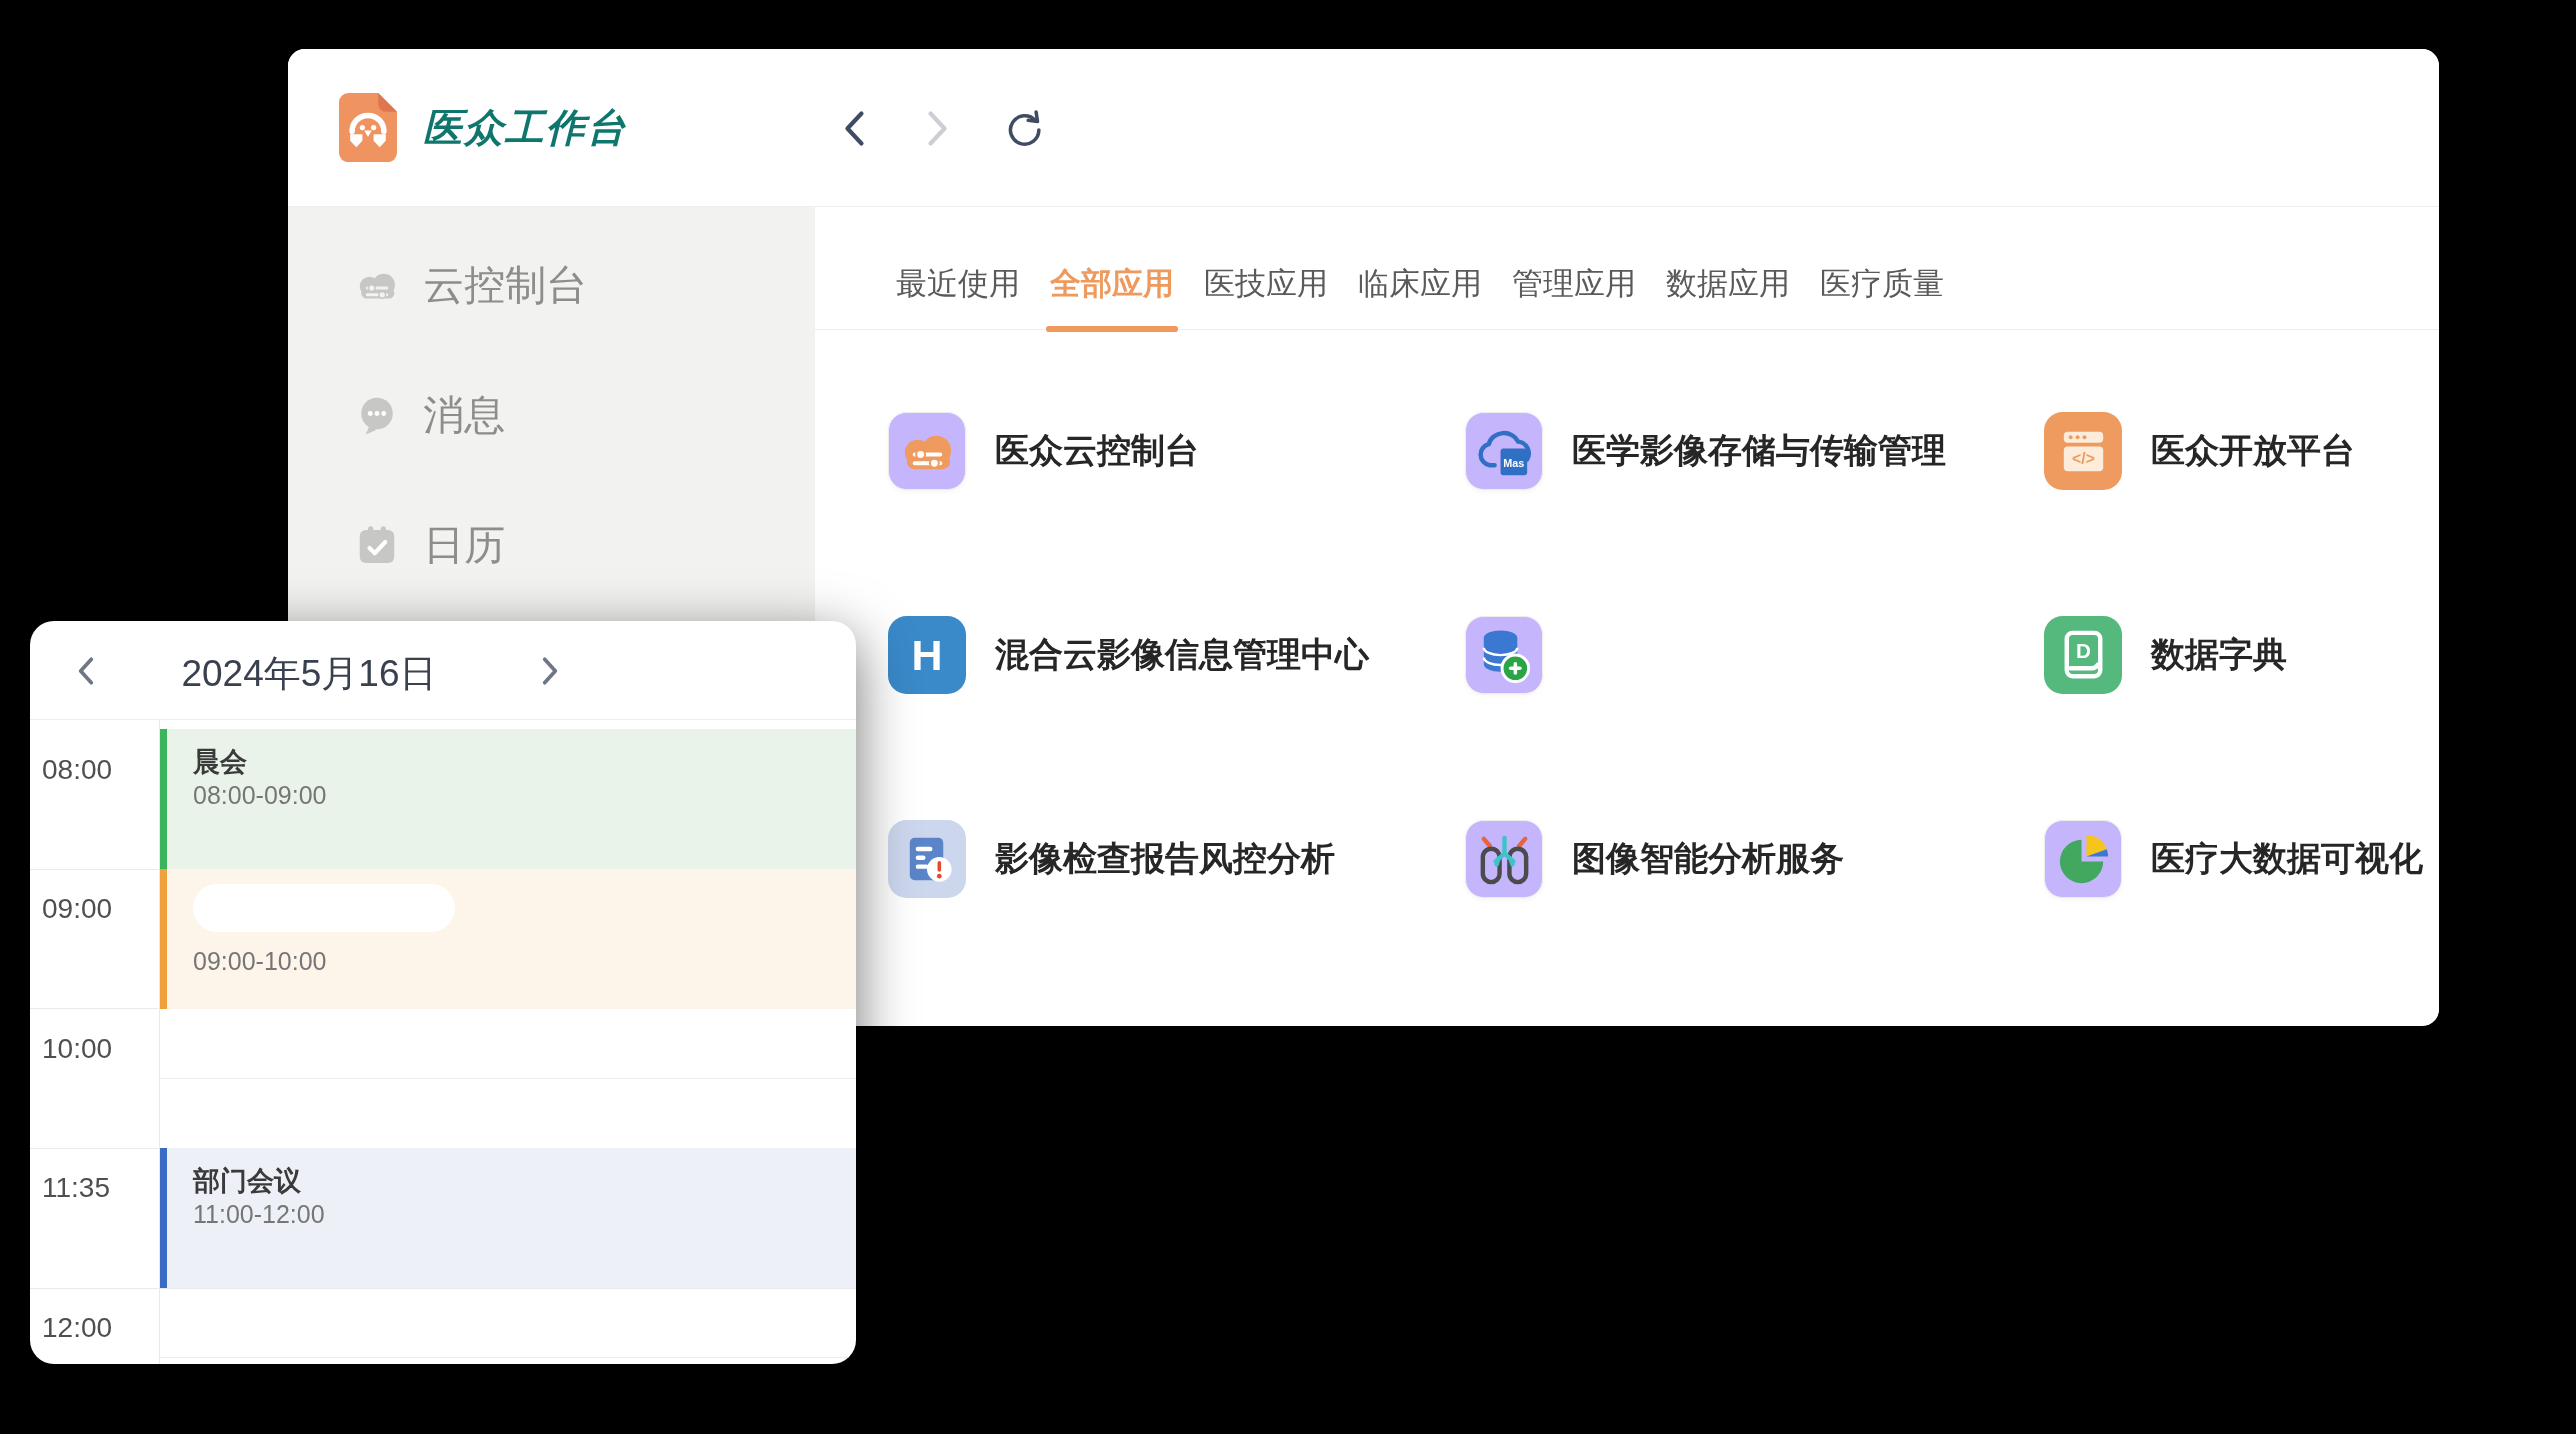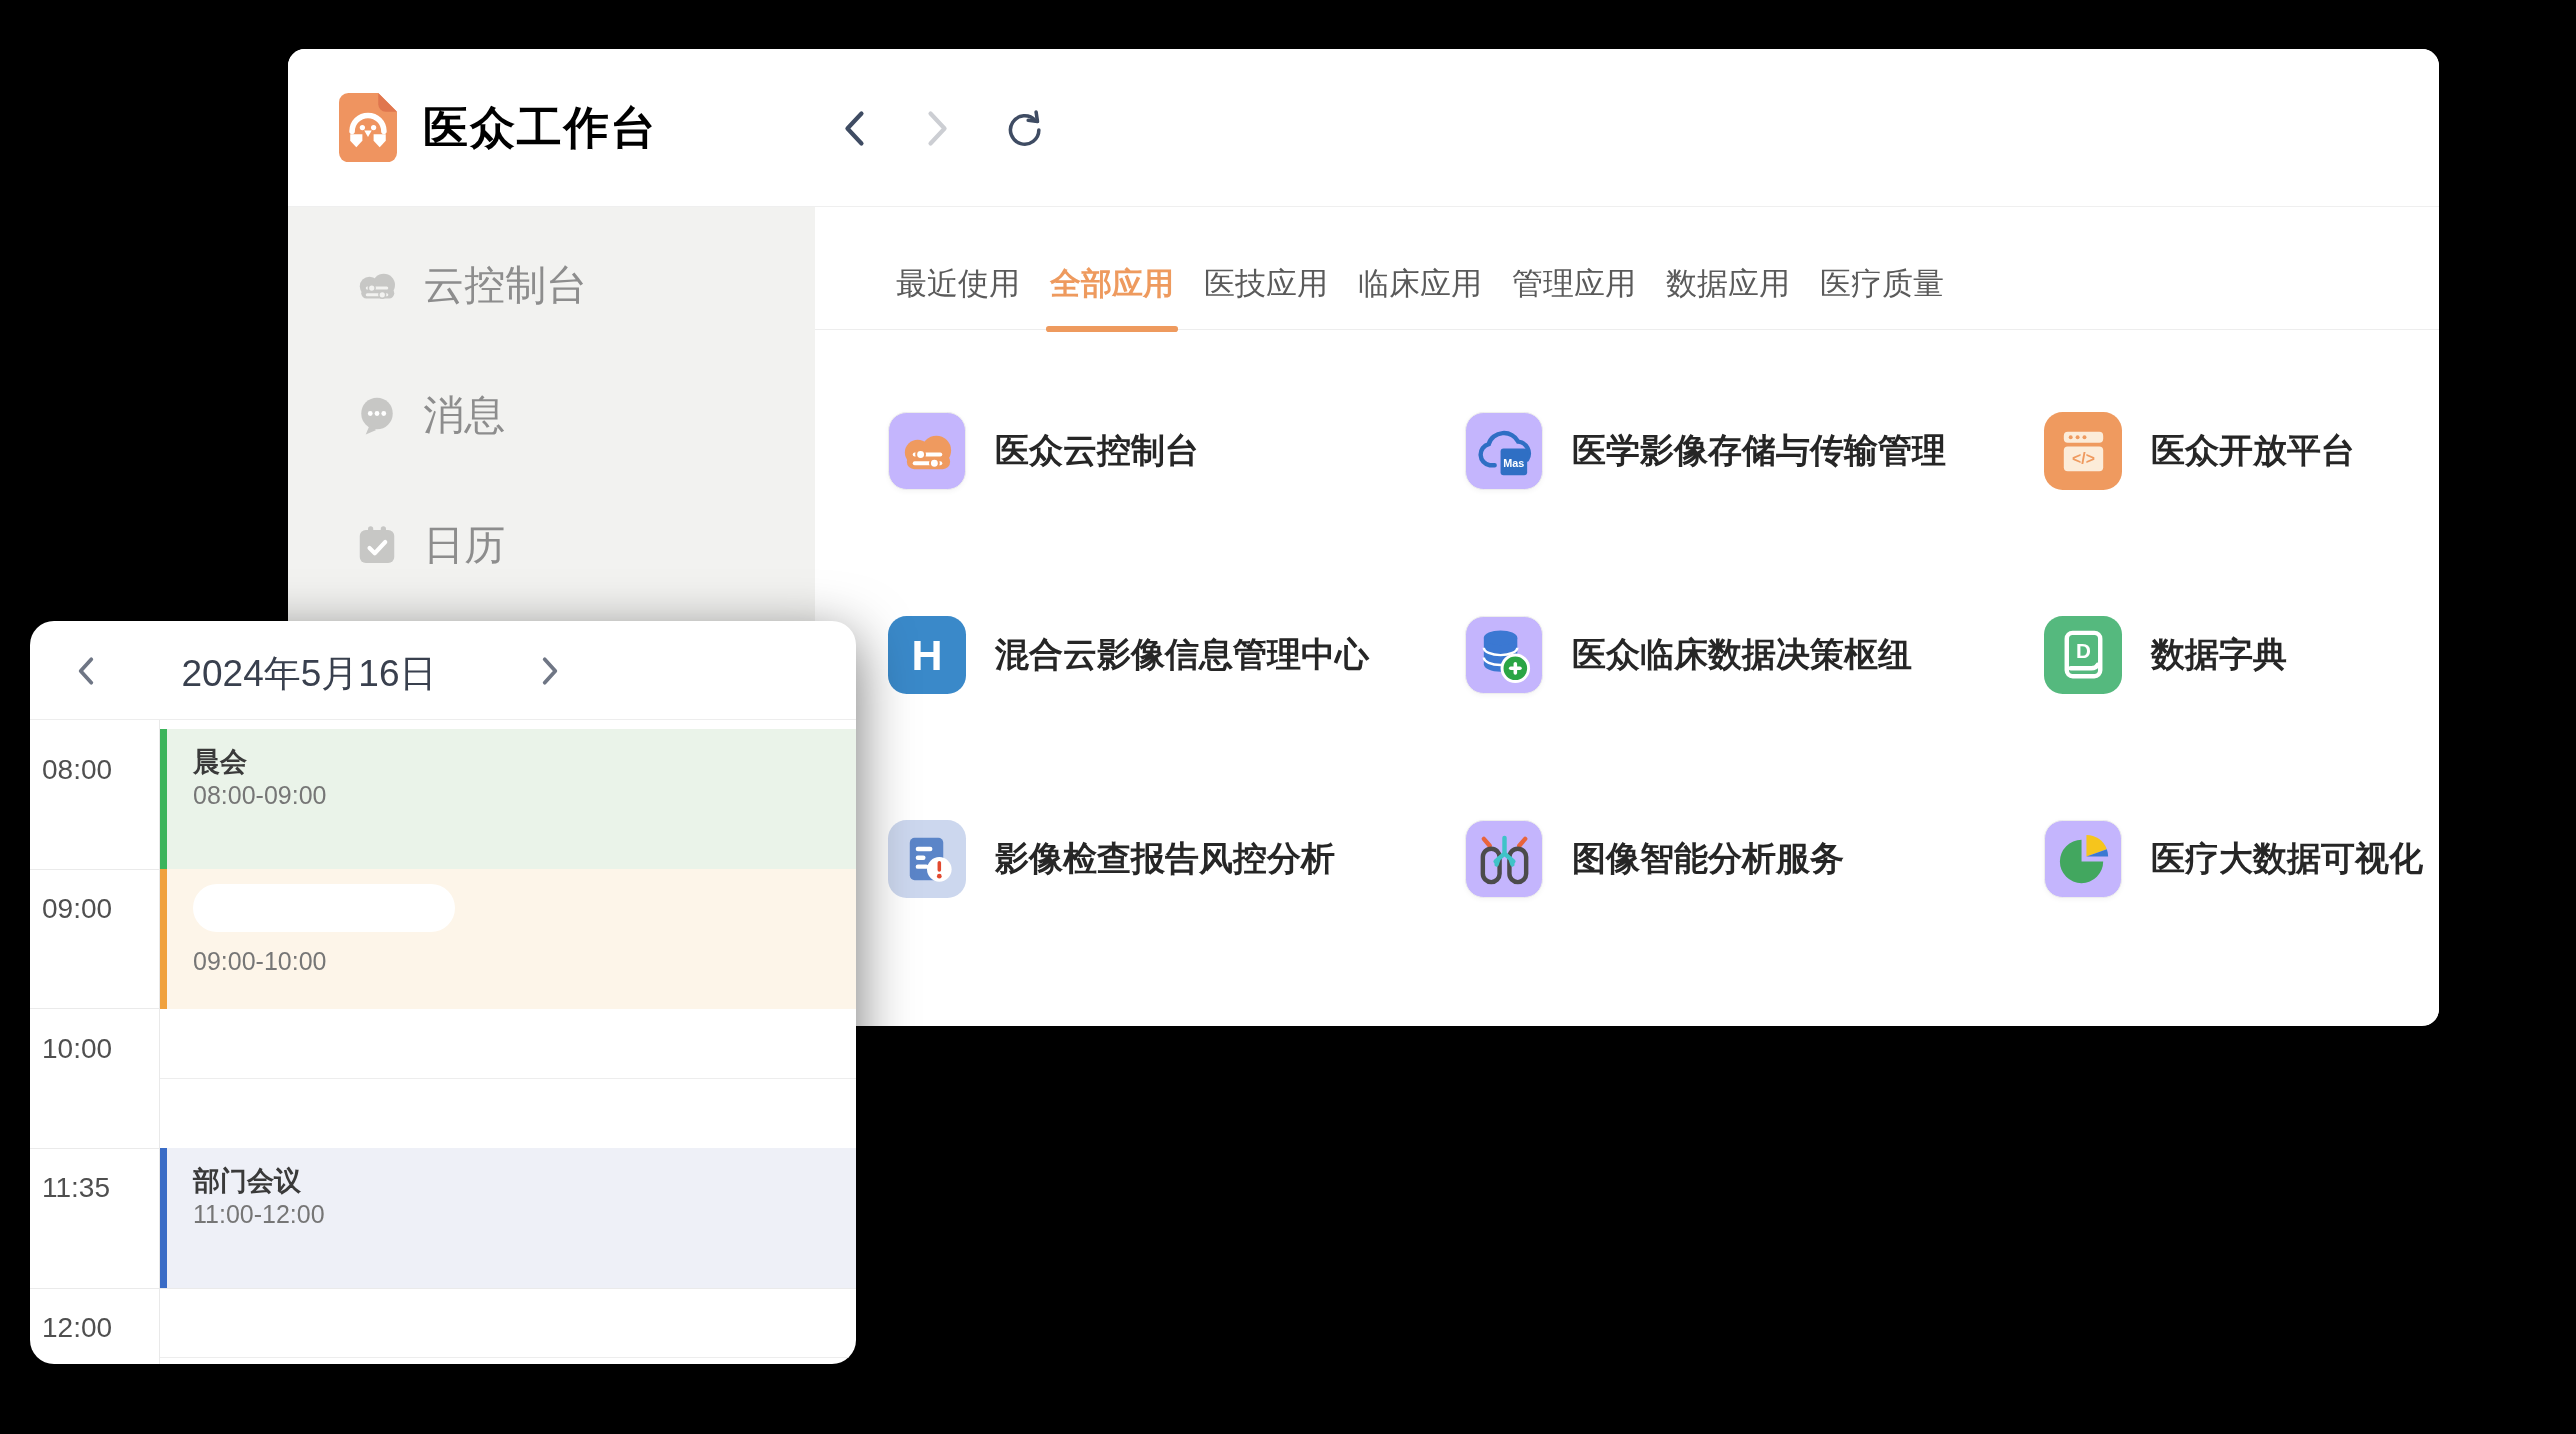--- a/index.html
+++ b/index.html
@@ -6,21 +6,21 @@
   html,body { width:2576px; height:1434px; background:#000; overflow:hidden;
     font-family:"Liberation Sans","DejaVu Sans",sans-serif; }
 
   
   .window { position:absolute; left:288px; top:49px; width:2151px; height:977px;
     background:#fff; border-radius:17px; overflow:hidden;
     box-shadow:0 9.3px 56px rgba(0,0,0,.55); }
   .titlebar { height:158px; display:flex; align-items:center; padding-left:51px;
     border-bottom:0.9px solid #efefef; background:#fff; position:relative; }
   .logo { width:58px; height:69px; flex:none; }
-  .app-title { margin-left:26px; font-size:45px; font-weight:700; color:#000000; letter-spacing:1.9px; }
+  .app-title { margin-left:26px; font-size:39px; font-weight:700; color:#0f766e; letter-spacing:1.9px;font-style:italic; }
   .navgroup { position:absolute; left:545px; top:0; height:158px; display:flex; align-items:center; gap:43px; }
   .navbtn { width:41px; height:41px; display:flex; align-items:center; justify-content:center; cursor:pointer; }
 
   .winbody { display:flex; height:818px; }
 
   
   .sidebar { width:527px; flex:none; background:#f2f2f0; padding:39px 0 0 65px;
     display:flex; flex-direction:column; gap:52px; }
   .side-item { display:flex; align-items:center; height:78px; cursor:pointer; }
   .side-item svg { width:48px; height:48px; flex:none; }
@@ -218,21 +218,20 @@
             <svg viewBox="0 0 64 64">
               <path d="M11 14 v27 c0 4.2 7.6 7.6 17 7.6 s17 -3.4 17 -7.6 V14" fill="#3b78d2"></path>
               <ellipse cx="28" cy="14" rx="17" ry="7.5" fill="#3b78d2"></ellipse>
               <path d="M11 24 c0 4.2 7.6 7.6 17 7.6 s17 -3.4 17 -7.6" fill="none" stroke="#fff" stroke-width="2.5"></path>
               <path d="M11 34 c0 4.2 7.6 7.6 17 7.6 s17 -3.4 17 -7.6" fill="none" stroke="#fff" stroke-width="2.5"></path>
               <circle cx="43" cy="45" r="13.5" fill="#2aa545" stroke="#fff" stroke-width="3"></circle>
               <rect x="41.2" y="38.5" width="3.6" height="13" rx="1.8" fill="#fff"></rect>
               <rect x="36.5" y="43.2" width="13" height="3.6" rx="1.8" fill="#fff"></rect>
             </svg>
           </div>
-          <span class="app-label">医众临床数据决策枢纽</span>
         </div>
 
         <div class="app-item">
           <div class="tile green">
             <svg viewBox="0 0 64 64">
               <rect x="15" y="9" width="34" height="44" rx="6" fill="none" stroke="#fff" stroke-width="4.5"></rect>
               <text x="32" y="35" text-anchor="middle" font-size="21" font-weight="700" fill="#fff">D</text>
               <path d="M19 45 h21 c3.5 0 5.5 -1.5 6.5 -3.5" fill="none" stroke="#fff" stroke-width="4.5" stroke-linecap="round"></path>
             </svg>
           </div>

